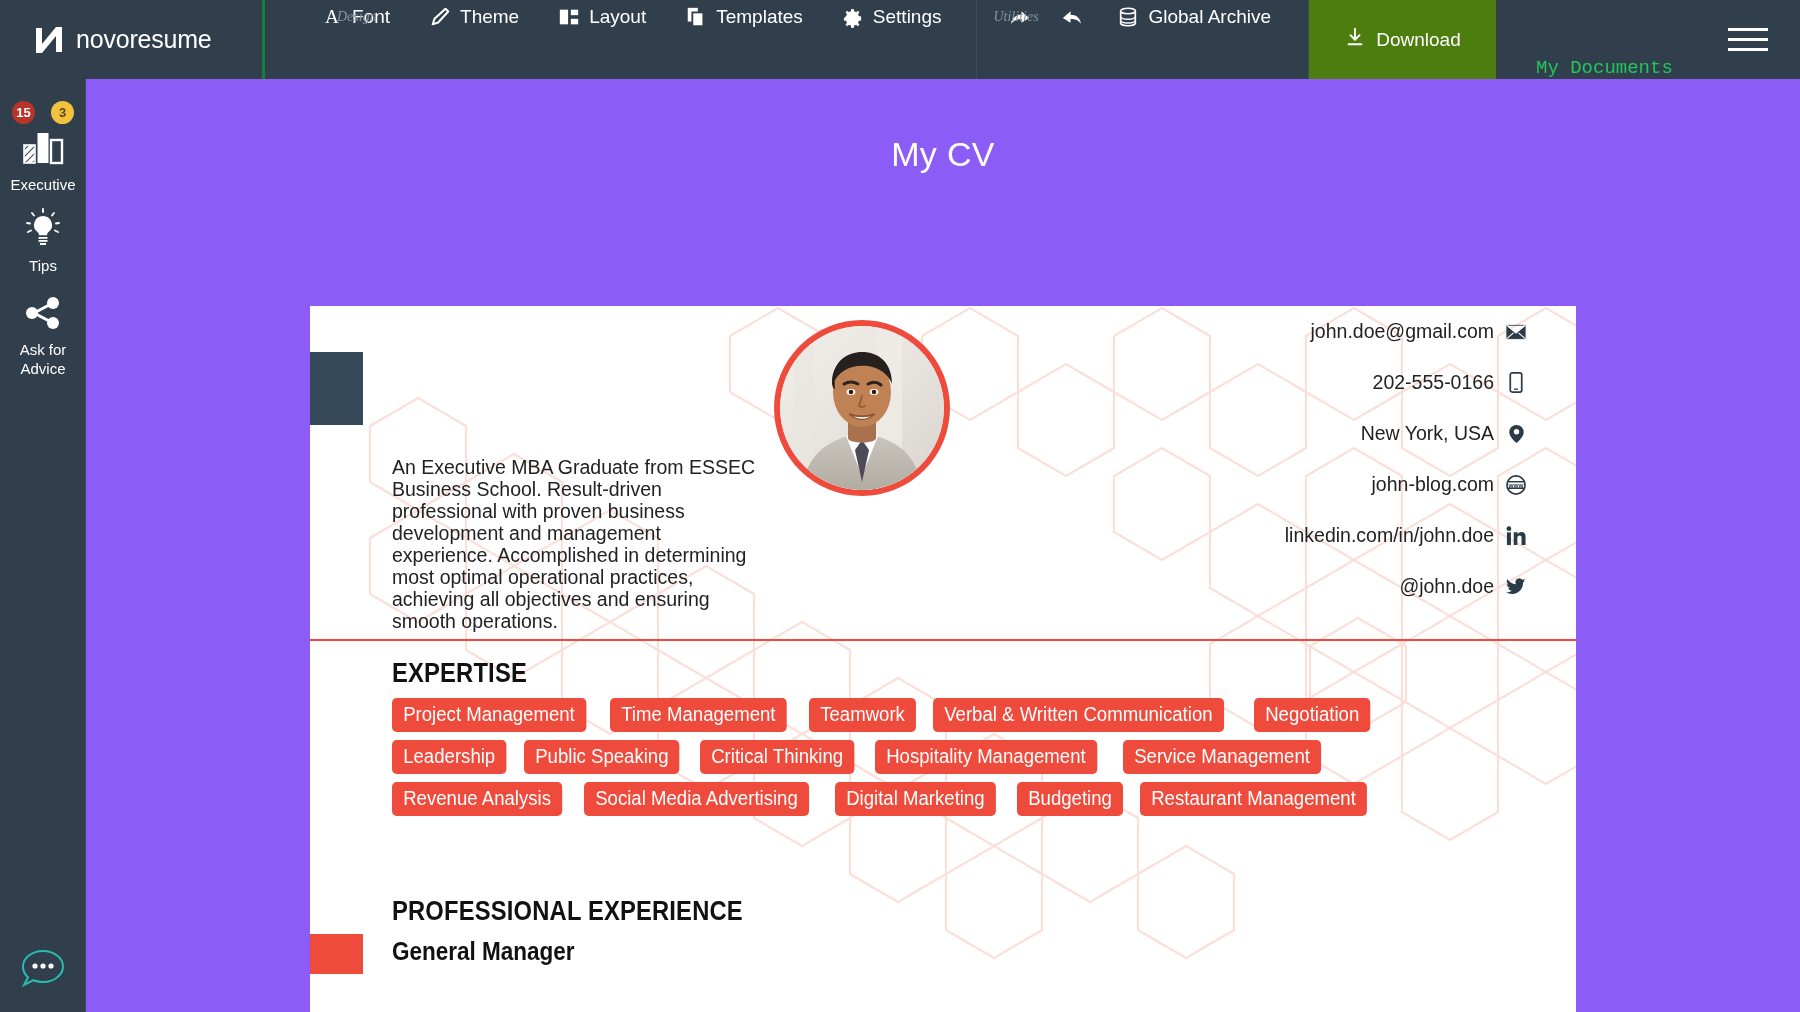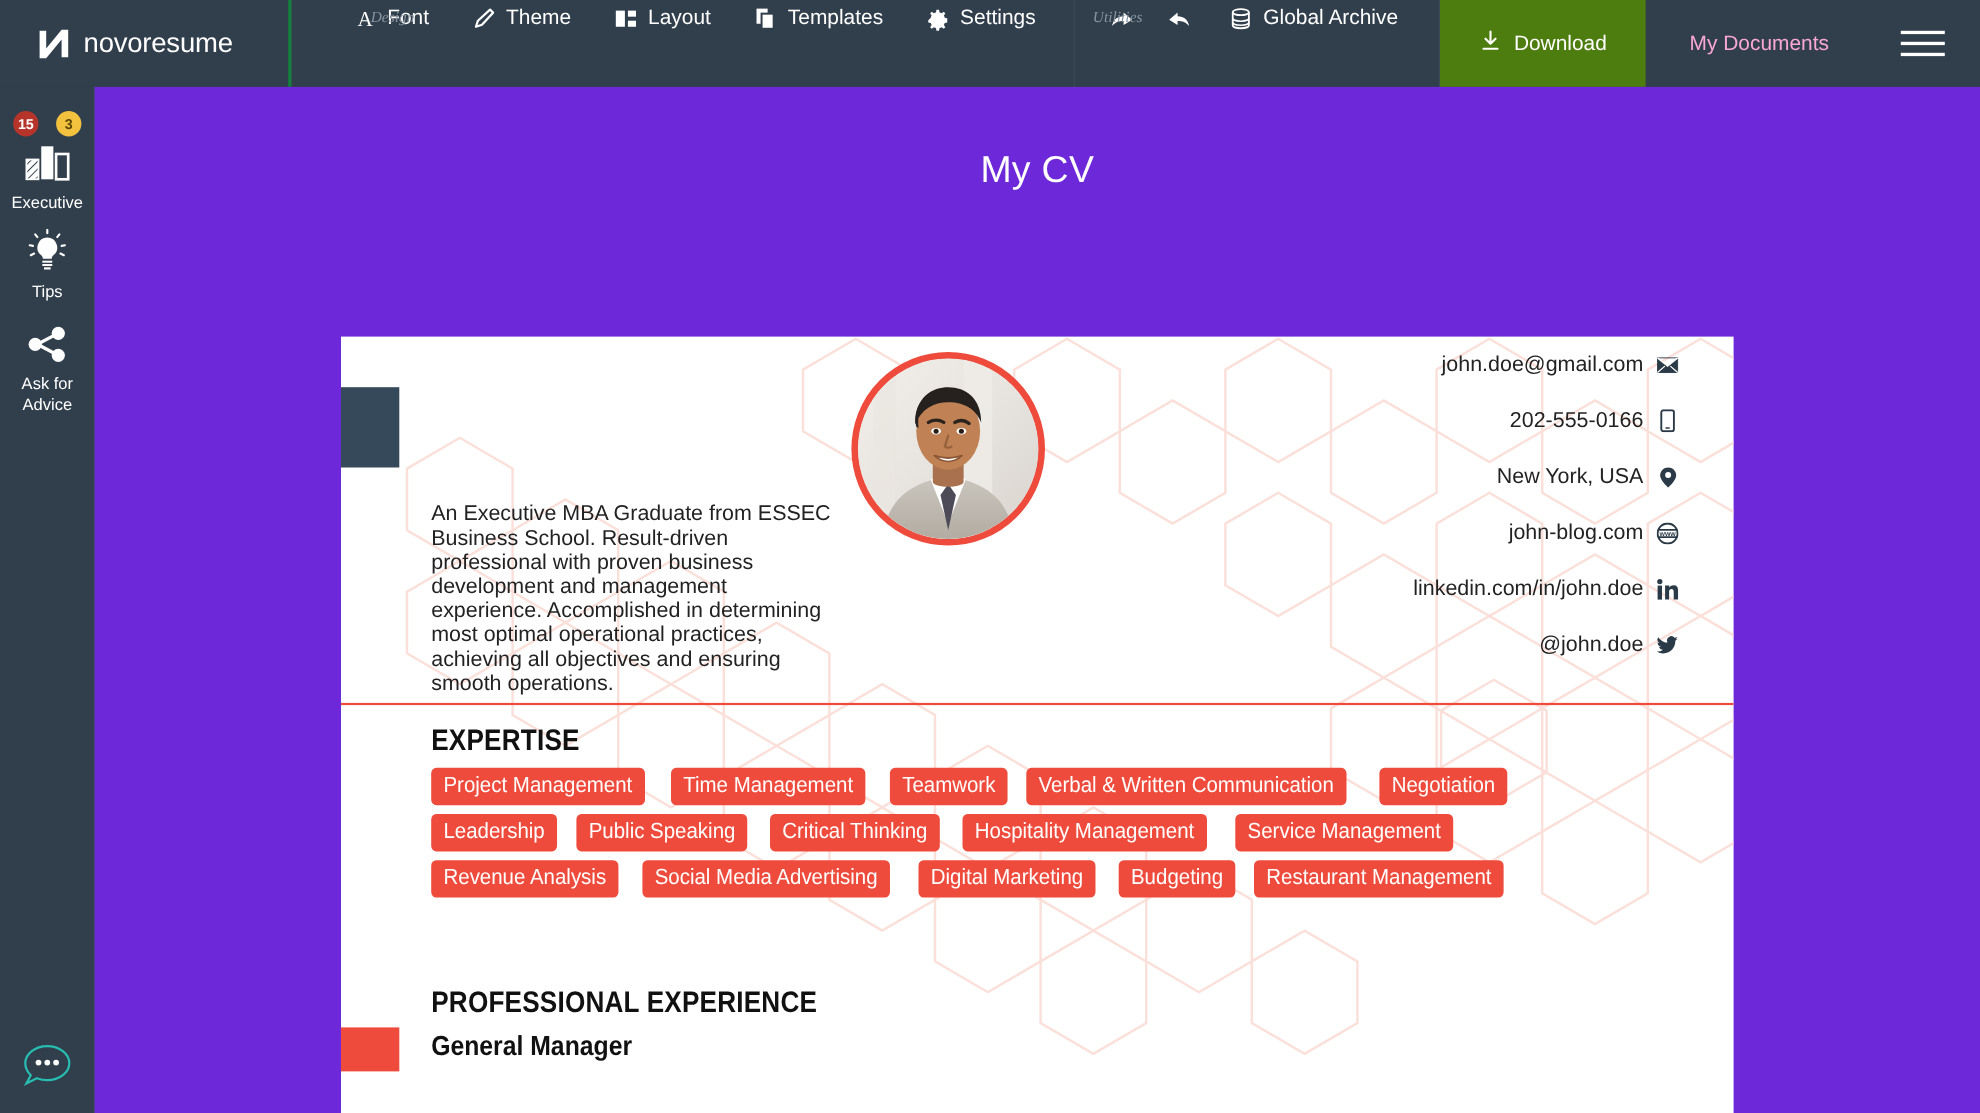--- a/index.html
+++ b/index.html
@@ -85,25 +85,26 @@
     align-items: center;
     justify-content: center;
     gap: 10px;
     color: #ffffff;
     font-size: 19px;
     cursor: pointer;
   }
 
   .mydocs {
     display: flex;
-    align-items: center;
+    align-items: flex-end;
     padding: 0 34px 0 40px;
-    color: #f9a8d4;
+    color: #22c55e;
     font-size: 19px;
     cursor: pointer;
+    font-family: Liberation Mono, monospace;
   }
 
   .hamburger {
     display: flex;
     flex-direction: column;
     justify-content: center;
     gap: 7px;
     margin-left: auto;
     padding-right: 32px;
     cursor: pointer;
@@ -168,21 +169,21 @@
     width: 46px; height: 42px;
     cursor: pointer;
   }
 
   
   .workspace {
     position: absolute;
     top: 79px; left: 86px;
     width: 1714px;
     height: 933px;
-    background: #6d28d9;
+    background: #8b5cf6;
   }
   .doc-title {
     position: absolute;
     top: 56px;
     left: 0; right: 0;
     text-align: center;
     color: #ffffff;
     font-size: 34px;
     font-weight: 300;
     letter-spacing: 0.3px;

